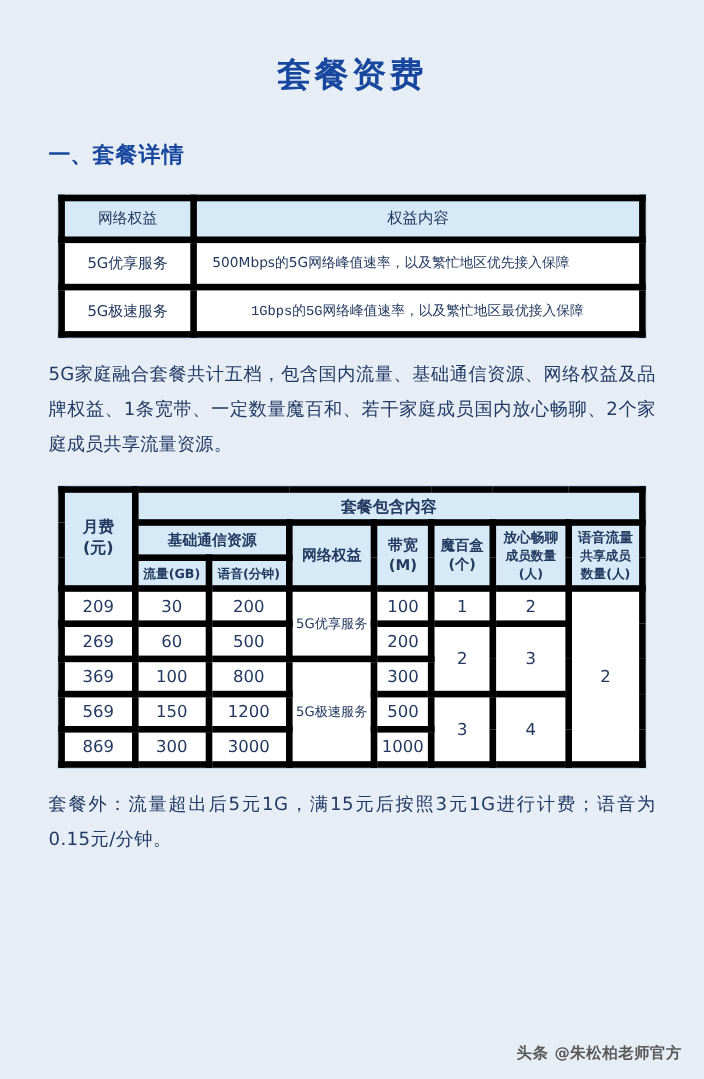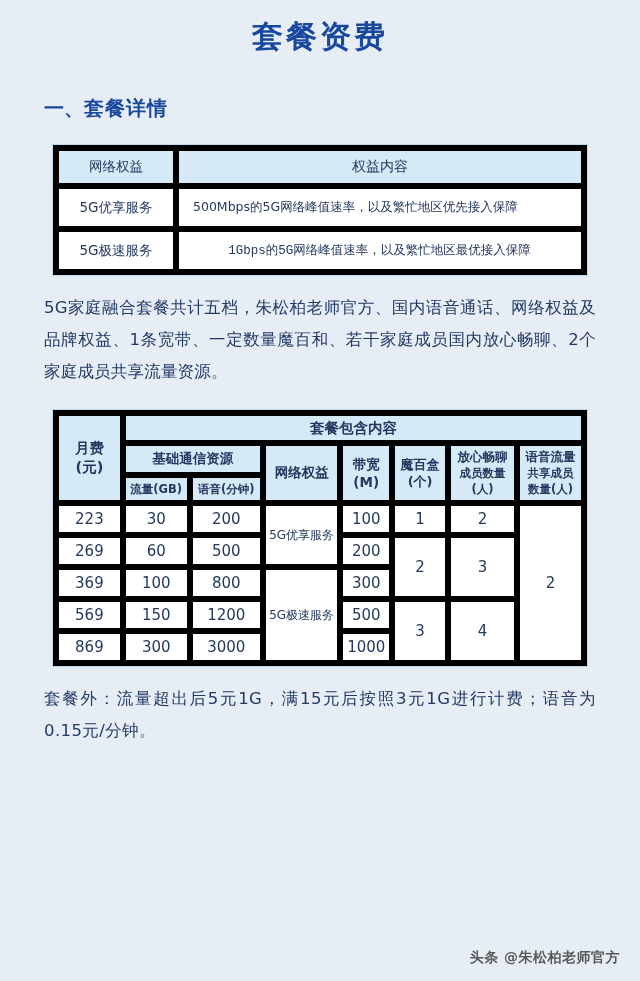--- a/index.html
+++ b/index.html
@@ -14,21 +14,21 @@
     overflow: hidden;
   }
   .page { width: 640px; height: 981px; position: relative; }
 
   .doc-title {
     text-align: center;
     font-size: 31px;
     font-weight: bold;
     color: #17479e;
     letter-spacing: 3px;
-    padding-top: 18px;
+    padding-top: 50px;
     line-height: 1.2;
   }
 
   .section-head {
     margin: 40px 0 0 44px;
     font-size: 20px;
     font-weight: bold;
     color: #17479e;
     letter-spacing: 1px;
     display: flex;
@@ -120,21 +120,21 @@
         <td class="c2">500Mbps的5G网络峰值速率，以及繁忙地区优先接入保障</td>
       </tr>
       <tr>
         <td class="c1">5G极速服务</td>
         <td class="c2 ctr">1Gbps的5G网络峰值速率，以及繁忙地区最优接入保障</td>
       </tr>
     </tbody>
       </table>
   </div>
 
-  <div class="para tight">5G家庭融合套餐共计五档，朱松柏老师官方、国内语音通话、网络权益及品牌权益、1条宽带、一定数量魔百和、若干家庭成员国内放心畅聊、2个家庭成员共享流量资源。</div>
+  <div class="para tight">5G家庭融合套餐共计五档，包含国内流量、基础通信资源、网络权益及品牌权益、1条宽带、一定数量魔百和、若干家庭成员国内放心畅聊、2个家庭成员共享流量资源。</div>
 
   <div class="tbl-wrap">
     <table class="t t2">
       <colgroup>
         <col style="width:62px">
           <col style="width:62px">
           <col style="width:68px">
         <col style="width:72px">
           <col style="width:48px">
           <col style="width:52px">
@@ -172,21 +172,21 @@
           <div>数量(人)</div>
         </td>
       </tr>
 
       <tr>
         <td class="hd h-sm">流量(GB)</td>
         <td class="hd h-sm">语音(分钟)</td>
       </tr>
 
       <tr>
-        <td class="body-cell num">223</td>
+        <td class="body-cell num">209</td>
         <td class="body-cell num">30</td>
         <td class="body-cell num">200</td>
         <td class="body-cell svc" rowspan="2">5G优享服务</td>
         <td class="body-cell num">100</td>
         <td class="body-cell num" rowspan="1">1</td>
         <td class="body-cell num" rowspan="1">2</td>
         <td class="body-cell num" rowspan="5">2</td>
       </tr>
 
       <tr>

